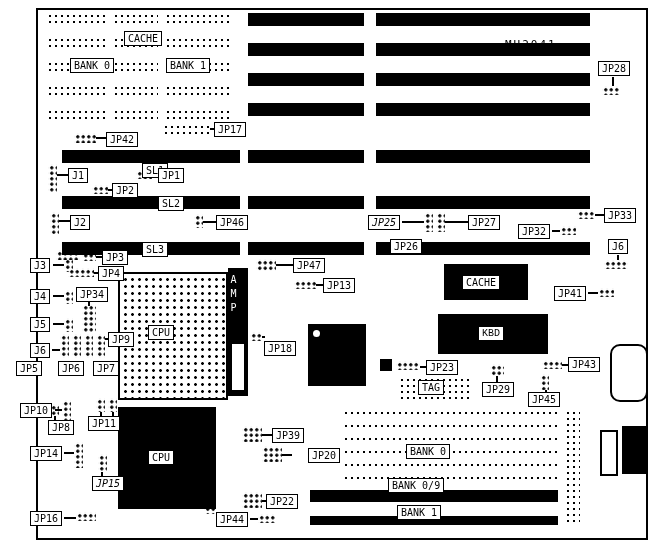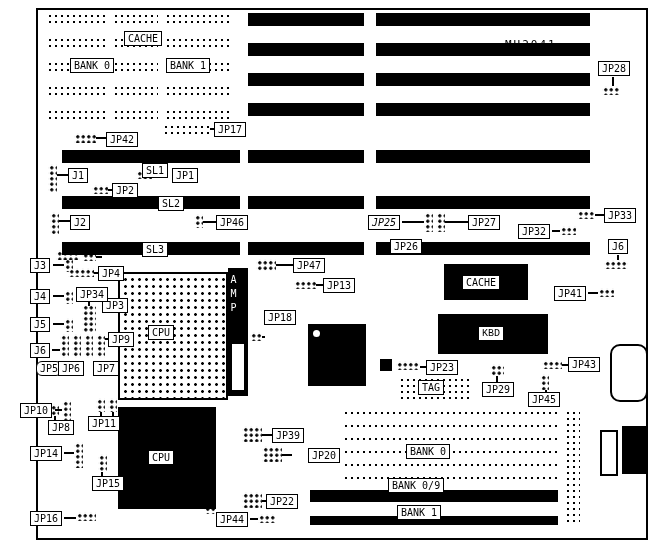--- a/index.html
+++ b/index.html
@@ -167,62 +167,62 @@
     <div class="line" style="left: 262px; top: 434px; width: 10px; height: 2px;"></div>
     <div class="line" style="left: 282px; top: 454px; width: 10px; height: 2px;"></div>
     <div class="label" style="left: 124px; top: 31px;">CACHE</div>
     <div class="label" style="left: 70px; top: 58px;">BANK 0</div>
     <div class="label" style="left: 166px; top: 58px;">BANK 1</div>
     <div class="label" style="left: 598px; top: 61px;">JP28</div>
     <div class="label" style="left: 214px; top: 122px;">JP17</div>
     <div class="label" style="left: 106px; top: 132px;">JP42</div>
     <div class="label" style="left: 142px; top: 163px;">SL1</div>
     <div class="label" style="left: 68px; top: 168px;">J1</div>
-    <div class="label" style="left: 158px; top: 168px; margin-left: 14px;">JP1</div>
+    <div class="label" style="left: 158px; top: 168px;">JP1</div>
     <div class="label" style="left: 112px; top: 183px;">JP2</div>
     <div class="label" style="left: 158px; top: 196px;">SL2</div>
     <div class="label" style="left: 70px; top: 215px;">J2</div>
     <div class="label" style="left: 216px; top: 215px;">JP46</div>
     <div class="label" style="left: 368px; top: 215px; font-style: italic;">JP25</div>
     <div class="label" style="left: 468px; top: 215px;">JP27</div>
     <div class="label" style="left: 518px; top: 224px;">JP32</div>
     <div class="label" style="left: 604px; top: 208px;">JP33</div>
     <div class="label" style="left: 608px; top: 239px;">J6</div>
     <div class="label" style="left: 142px; top: 242px;">SL3</div>
     <div class="label" style="left: 390px; top: 239px;">JP26</div>
-    <div class="label" style="left: 102px; top: 250px; margin-top: 48px;">JP3</div>
+    <div class="label" style="left: 102px; top: 250px;">JP3</div>
     <div class="label" style="left: 30px; top: 258px;">J3</div>
     <div class="label" style="left: 98px; top: 266px;">JP4</div>
     <div class="label" style="left: 293px; top: 258px;">JP47</div>
     <div class="label" style="left: 323px; top: 278px;">JP13</div>
     <div class="label" style="left: 462px; top: 275px;">CACHE</div>
     <div class="label" style="left: 554px; top: 286px;">JP41</div>
     <div class="label" style="left: 76px; top: 287px;">JP34</div>
     <div class="label" style="left: 30px; top: 289px;">J4</div>
     <div class="label" style="left: 30px; top: 317px;">J5</div>
     <div class="label" style="left: 148px; top: 325px;">CPU</div>
-    <div class="label" style="left: 264px; top: 310px; text-align: center;">JP18</div>
+    <div class="label" style="left: 264px; top: 341px; text-align: center;">JP18</div>
     <div class="label" style="left: 478px; top: 326px; font-family: Liberation Mono, monospace;">KBD</div>
     <div class="label" style="left: 108px; top: 332px;">JP9</div>
     <div class="label" style="left: 30px; top: 343px;">J6</div>
-    <div class="label" style="left: 36px; top: 361px; border-radius: 6px;">JP5</div>
+    <div class="label" style="left: 16px; top: 361px;">JP5</div>
     <div class="label" style="left: 58px; top: 361px;">JP6</div>
     <div class="label" style="left: 93px; top: 361px;">JP7</div>
     <div class="label" style="left: 426px; top: 360px;">JP23</div>
     <div class="label" style="left: 568px; top: 357px;">JP43</div>
     <div class="label" style="left: 418px; top: 380px;">TAG</div>
     <div class="label" style="left: 482px; top: 382px;">JP29</div>
     <div class="label" style="left: 528px; top: 392px;">JP45</div>
     <div class="label" style="left: 20px; top: 403px;">JP10</div>
     <div class="label" style="left: 48px; top: 420px;">JP8</div>
     <div class="label" style="left: 88px; top: 416px;">JP11</div>
     <div class="label" style="left: 272px; top: 428px;">JP39</div>
     <div class="label" style="left: 30px; top: 446px;">JP14</div>
     <div class="label" style="left: 308px; top: 448px;">JP20</div>
     <div class="label" style="left: 406px; top: 444px;">BANK 0</div>
     <div class="label" style="left: 148px; top: 450px;">CPU</div>
-    <div class="label" style="left: 92px; top: 476px;">JP15</div>
+    <div class="label" style="left: 92px; top: 476px; font-style: italic;">JP15</div>
     <div class="label" style="left: 388px; top: 478px;">BANK 0/9</div>
     <div class="label" style="left: 266px; top: 494px;">JP22</div>
     <div class="label" style="left: 30px; top: 511px;">JP16</div>
     <div class="label" style="left: 216px; top: 512px;">JP44</div>
     <div class="label" style="left: 397px; top: 505px;">BANK 1</div>
   </div>
 
 </body></html>

